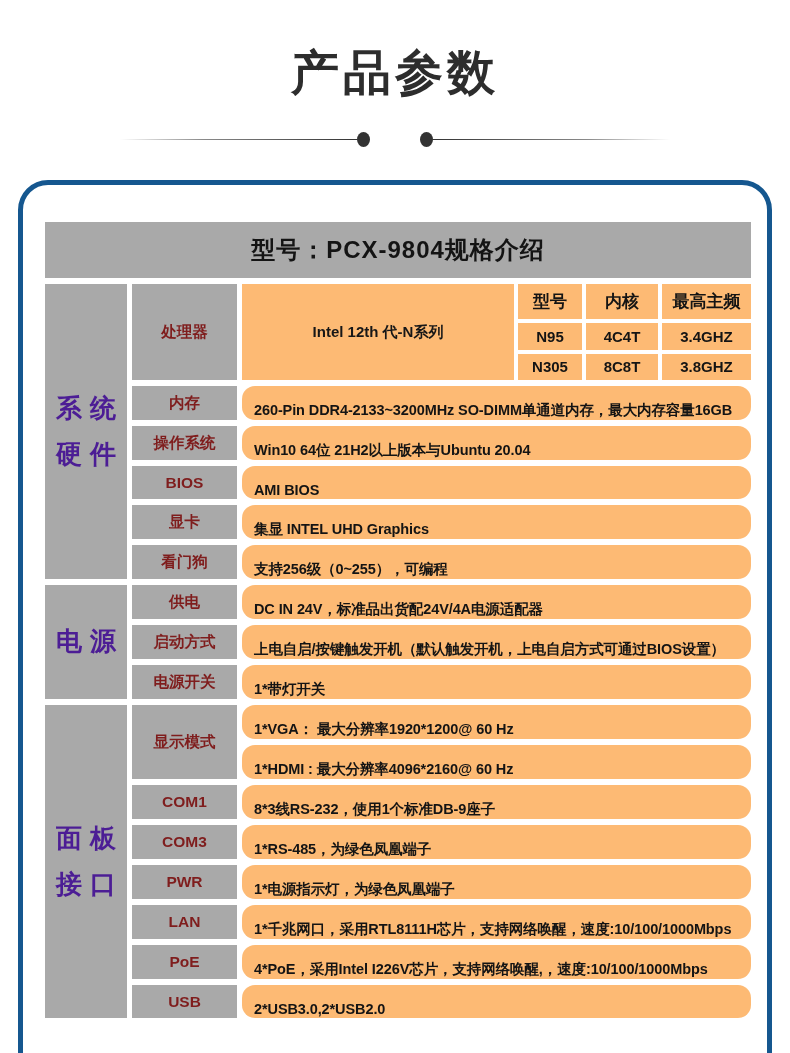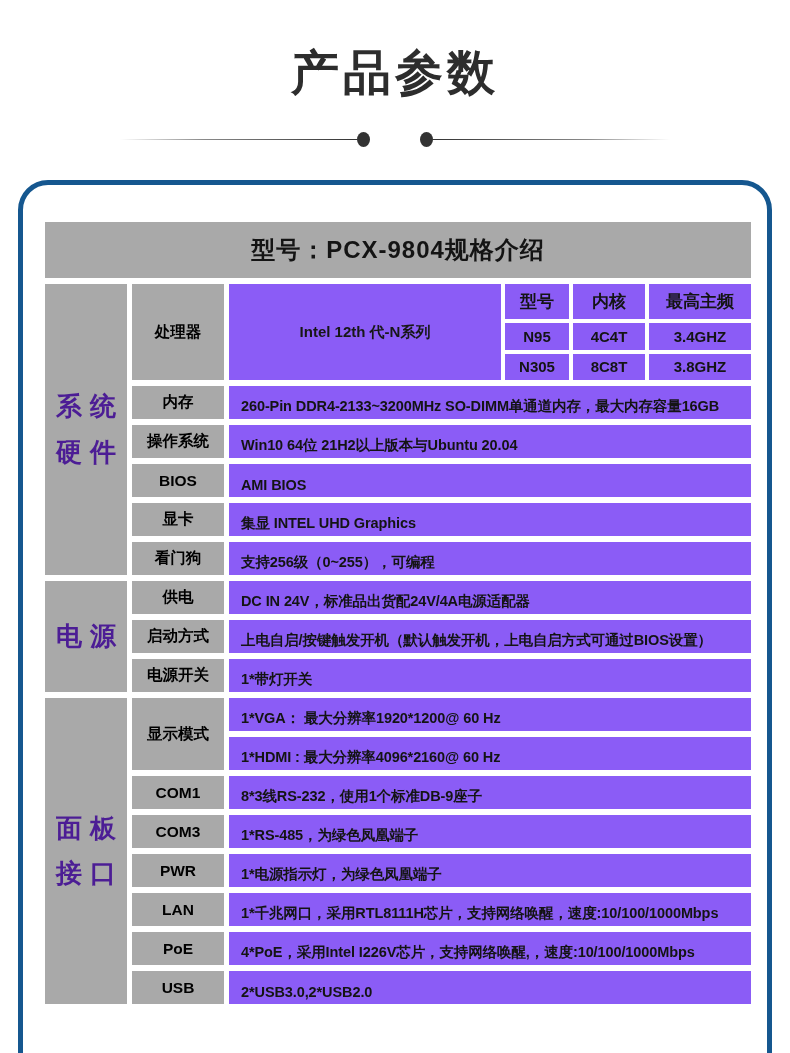--- a/index.html
+++ b/index.html
@@ -28,48 +28,48 @@
   .spec-card{
     position:absolute;left:18px;top:180px;
     width:754px;height:940px;box-sizing:border-box;
     border:5px solid #15578f;border-radius:30px;background:#ffffff;
   }
   .spec-table{
     margin:37px 16px 0 22px;
     display:flex;flex-direction:column;gap:6px;
   }
   .gray{background:#a9a9a9;}
-  .lite{background:#8b5cf6;}
+  .lite{background:#fdba74;}
   
   .spec-header{
     height:56px;display:flex;align-items:center;justify-content:center;
     font-size:24px;font-weight:bold;color:#141414;letter-spacing:1px;
   }
   
   .section{display:flex;gap:5px;}
   .category{
     width:82px;flex:none;
     display:flex;align-items:center;justify-content:center;text-align:center;
     font-size:26px;font-weight:bold;color:#4c1d95;
     letter-spacing:8px;padding-left:8px;box-sizing:border-box;
     white-space:pre-line;line-height:1.75;
   }
   .rows{flex:1;display:flex;flex-direction:column;gap:6px;min-width:0;}
   .row{display:flex;gap:5px;}
   .row-label{
-    width:92px;flex:none;
+    width:105px;flex:none;
     display:flex;align-items:center;justify-content:center;text-align:center;
-    font-size:15.5px;font-weight:bold;color:#000000;min-height:33px;
+    font-size:15.5px;font-weight:bold;color:#7f1d1d;min-height:33px;
   }
   .row-label.small{font-size:14.5px;}
   .row-content{
     flex:1;display:flex;align-items:center;
-    padding:8px 8px 0 12px;box-sizing:border-box;
+    padding:15px 8px 0 12px;box-sizing:border-box;
     font-size:14.5px;font-weight:bold;color:#141414;min-height:33px;
-    white-space:nowrap;overflow:hidden;letter-spacing:-0.1px;
+    white-space:nowrap;overflow:hidden;letter-spacing:-0.1px;border-radius:13px;
   }
   
   .row.cpu{height:96px;}
   .cpu-wrap{flex:1;display:flex;gap:4px;min-width:0;}
   .cpu-series{
     width:272px;flex:none;display:flex;align-items:center;justify-content:center;
     font-size:15px;font-weight:bold;
   }
   .cpu-grid{
     flex:1;display:grid;gap:4px;

